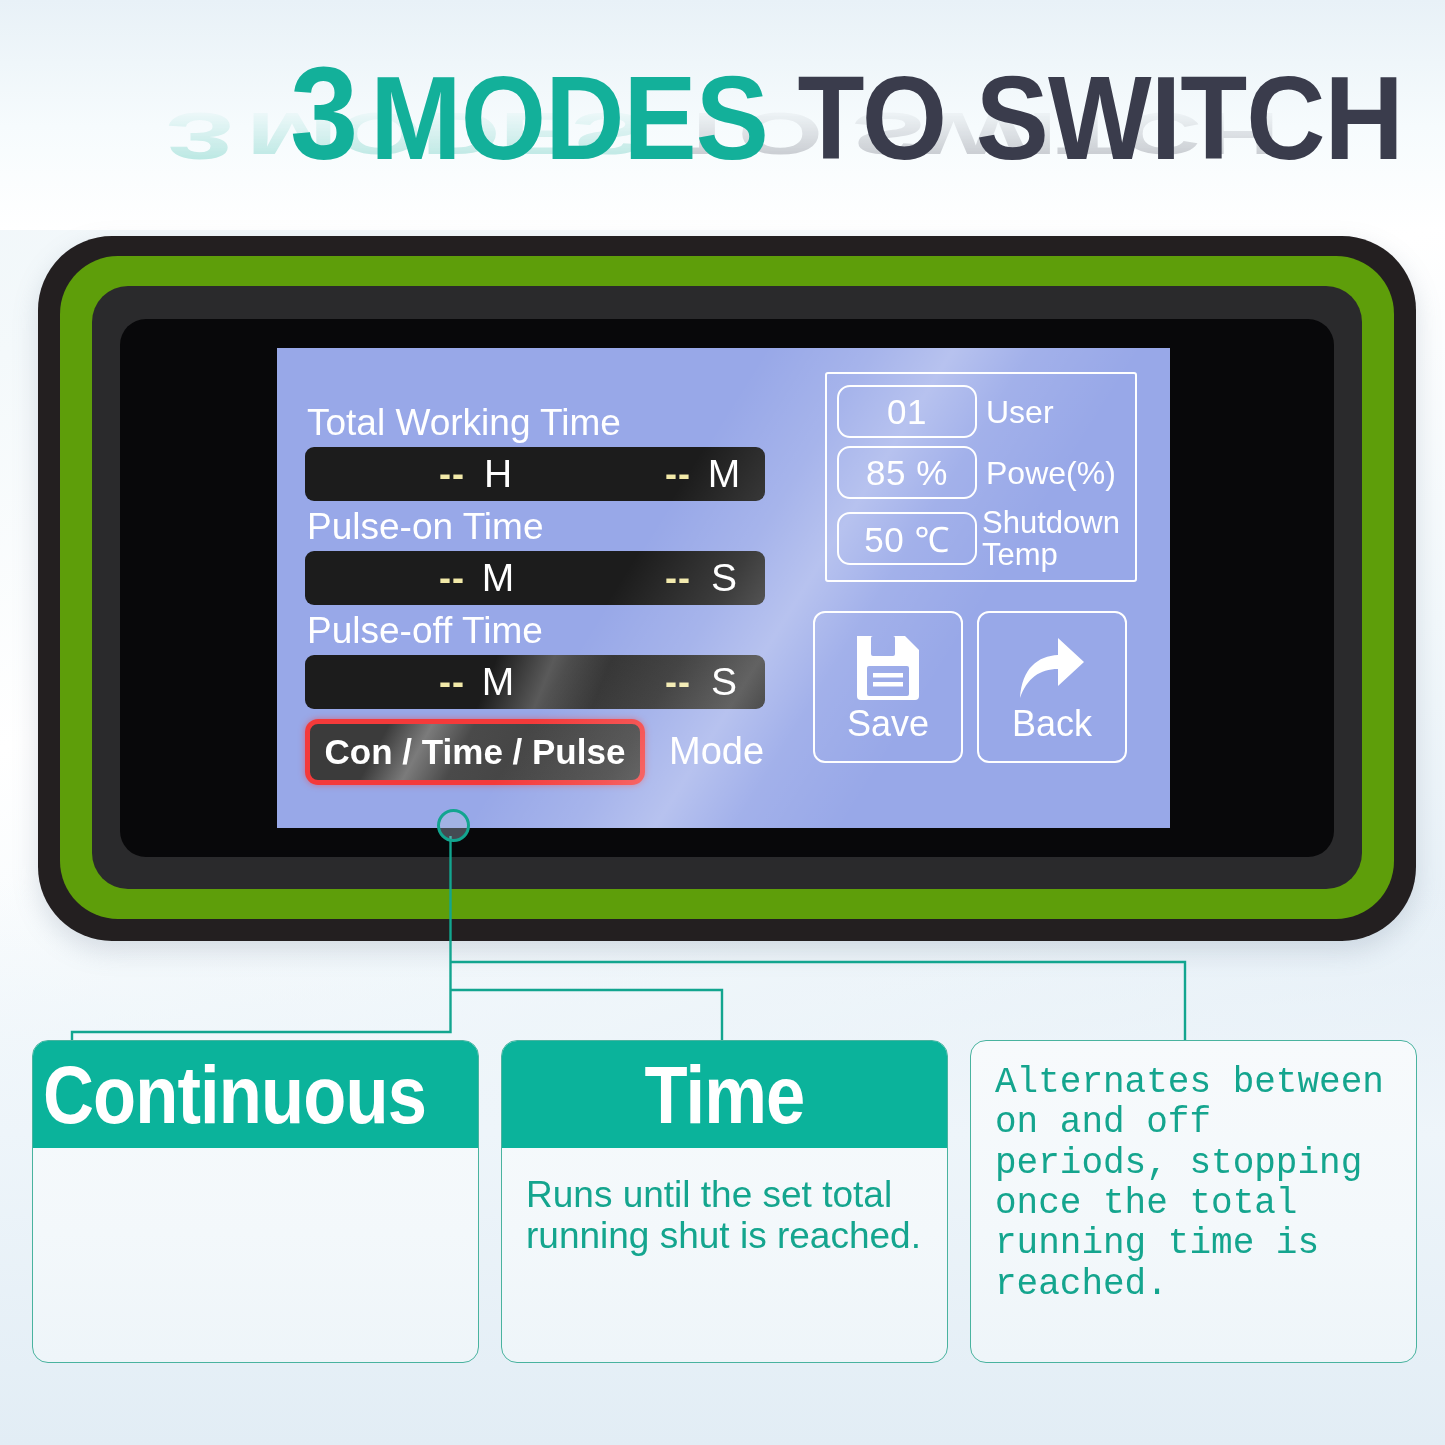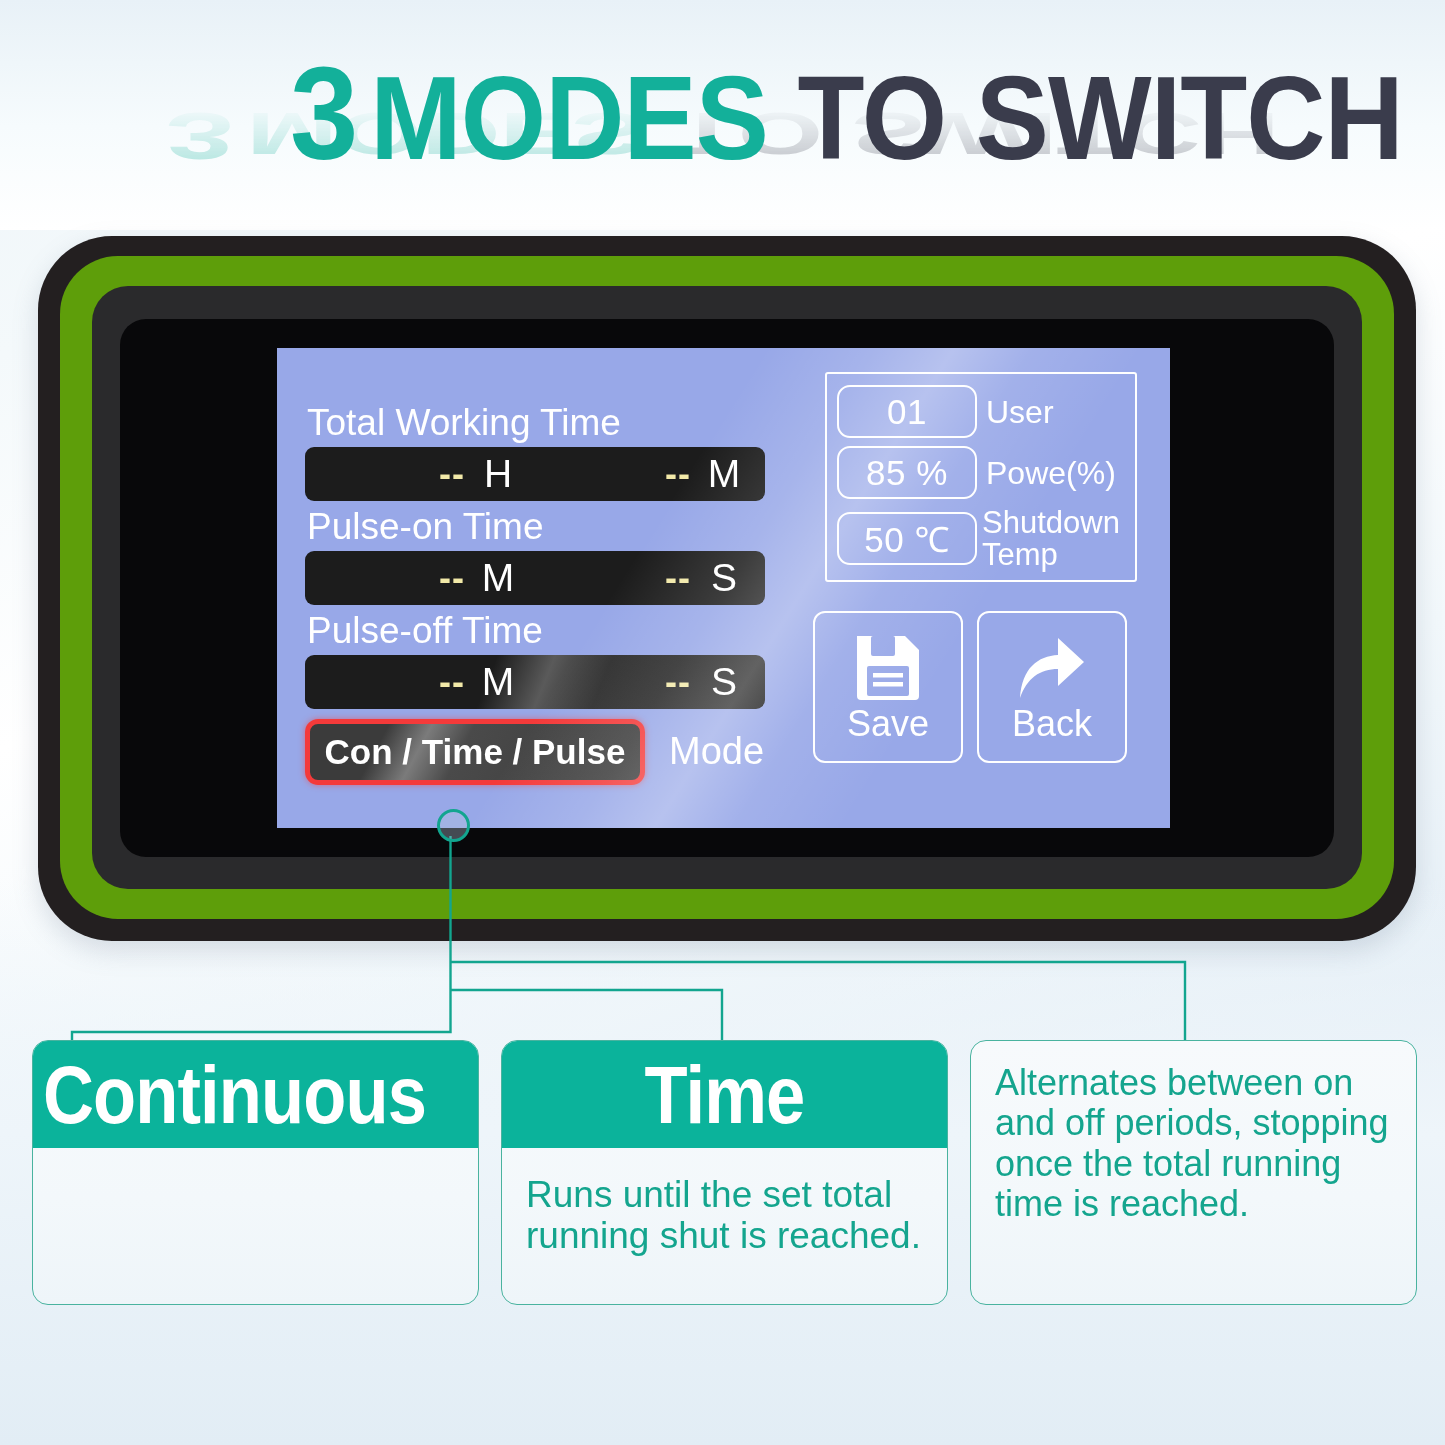--- a/index.html
+++ b/index.html
@@ -305,21 +305,21 @@
   }
   .card {
     flex: 1 1 0;
     border: 1.5px solid #49b39f;
     border-radius: 16px;
     background: linear-gradient(180deg,#f7fafc 0%, #f3f8fb 60%, #eef5f9 100%);
     overflow: hidden;
     box-sizing: border-box;
     display: flex;
     flex-direction: column;
-    height: 265px;
+    height: 323px;
   }
   .card-header {
     background: #0bb39b;
     height: 107px;
     display: flex;
     align-items: center;
     padding: 0 10px;
     box-sizing: border-box;
   }
   .card-title {
@@ -337,21 +337,21 @@
   .card-title.center {
     transform-origin: center center;
     text-align: center;
   }
   .card-body {
     padding: 26px 24px 18px 24px;
     color: #14a58e;
     font-size: 37px;
     line-height: 1.12;
   }
-  .card-body.tight { padding-top: 22px; font-size: 36px; }
+  .card-body.tight { padding-top: 22px; font-size: 36px; font-family: Liberation Mono, monospace; }
 </style>
 </head>
 <body>
 
 <div class="bg-wash-a"></div>
 <div class="bg-wash-b"></div>
 
 <div class="headline-reflect">
   <span class="headline">
     <span class="hl-teal hl-three">3</span><span class="hl-teal">MODES</span><span class="hl-dark">&nbsp;</span><span class="hl-dark">TO SWITCH</span>

